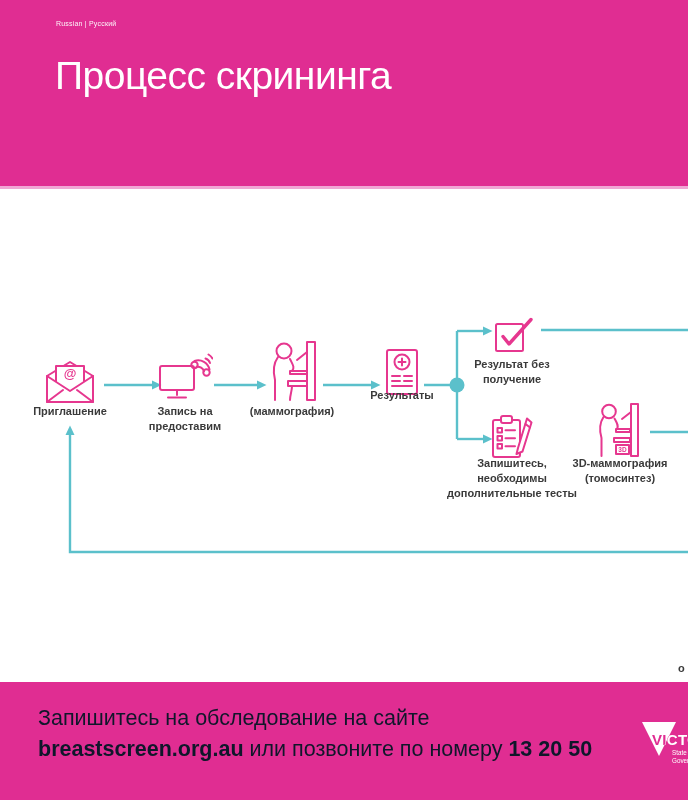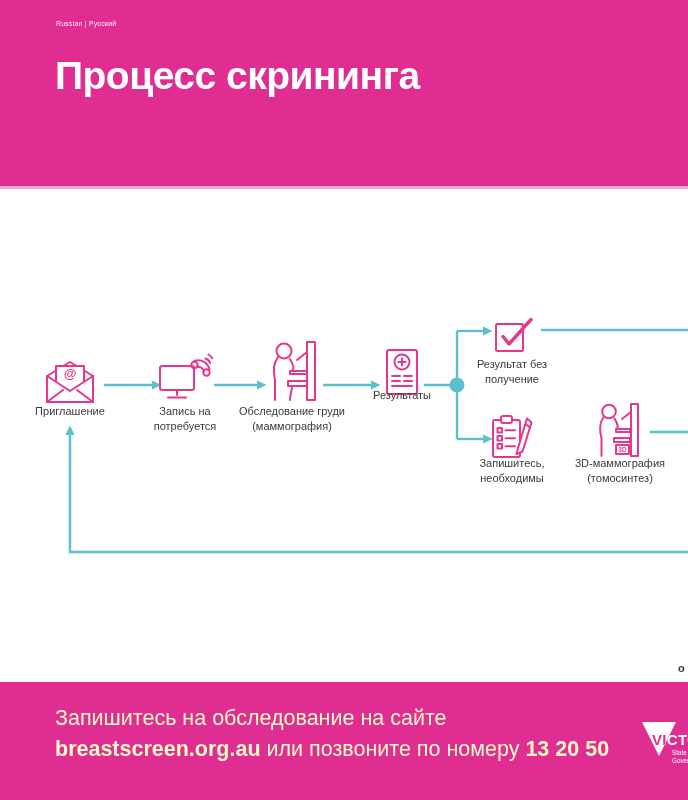--- a/index.html
+++ b/index.html
@@ -12,47 +12,47 @@
   .header{
     position:absolute;left:0;top:0;width:688px;height:186px;
     background:#E02D92;border-bottom:3px solid #F0A6D4;
   }
   .lang-tag{
     position:absolute;left:56px;top:20px;
     color:#ffffff;font-size:7px;letter-spacing:.2px;opacity:.95;
   }
   .title{
     position:absolute;left:55px;top:52px;
-    color:#ffffff;font-size:39px;font-weight:bold;line-height:47px;
+    color:#ffffff;font-size:39px;font-weight:normal;line-height:47px;
     letter-spacing:-.5px;
   }
   
   .flow{position:absolute;left:0;top:188px;width:688px;height:494px;}
   .flowlines{position:absolute;left:0;top:0;}
   .node-icon{position:absolute;}
   .flow-label{
     position:absolute;text-align:center;
-    color:#3A3A3A;font-size:11px;font-weight:normal;line-height:15px;
+    color:#3A3A3A;font-size:11px;font-weight:bold;line-height:15px;
   }
   .fragment{
     position:absolute;left:678px;top:474px;
     color:#3A3A3A;font-size:11px;font-weight:bold;white-space:nowrap;
   }
   .footnote{
     position:absolute;left:458px;top:503px;
     color:#58595B;font-size:9px;line-height:12.8px;white-space:nowrap;
   }
   
   .footer{
     position:absolute;left:0;top:682px;width:688px;height:118px;
     background:#E02D92;
   }
   .footer-text{
-    position:absolute;left:55px;top:21px;
-    color:#fef9c3;font-size:21.5px;line-height:31px;white-space:nowrap;
+    position:absolute;left:38px;top:21px;
+    color:#0f172a;font-size:21.5px;line-height:31px;white-space:nowrap;
   }
   .footer-text b{font-weight:bold;text-align:right;}
   .vic-logo{position:absolute;left:642px;top:716px;overflow:visible;}
   svg text{font-family:"Liberation Sans","DejaVu Sans",sans-serif;}
 </style>
 </head>
 <body>
 
 <div class="header">
   <div class="lang-tag">Russian | Русский</div>
@@ -164,36 +164,36 @@
       <path d="M21.5,16.5 C24,21 26,24 24,27"></path>
     </g>
     <text x="29.5" y="50" font-size="6.5" font-weight="bold" fill="#E6378F" text-anchor="middle">3D</text>
   </svg>
 
   <div class="flow-label" style="left:5px;width:130px;top:216px">
     <div>Приглашение</div>
   </div>
   <div class="flow-label" style="left:120px;width:130px;top:216px">
     <div>Запись на</div>
-    <div>потребуется</div>
+    <div>предоставим</div>
   </div>
   <div class="flow-label" style="left:210px;width:164px;top:216px">
-    <div>Обследование груди</div>
     <div>(маммография)</div>
   </div>
   <div class="flow-label" style="left:337px;width:130px;top:200px">
     <div>Результаты</div>
   </div>
   <div class="flow-label" style="left:442px;width:140px;top:169px">
     <div>Результат без</div>
     <div>получение</div>
   </div>
   <div class="flow-label" style="left:432px;width:160px;top:268px">
     <div>Запишитесь,</div>
     <div>необходимы</div>
+    <div>дополнительные тесты</div>
   </div>
   <div class="flow-label" style="left:545px;width:150px;top:268px">
     <div>3D-маммография</div>
     <div>(томосинтез)</div>
   </div>
   <div class="fragment">о</div>
 
   <div class="footnote">
     <div>*Дополнительные тесты, такие как 3D-маммография, УЗ</div>
     <div>выполнены во время одного оценочного приёма. Если р</div>

